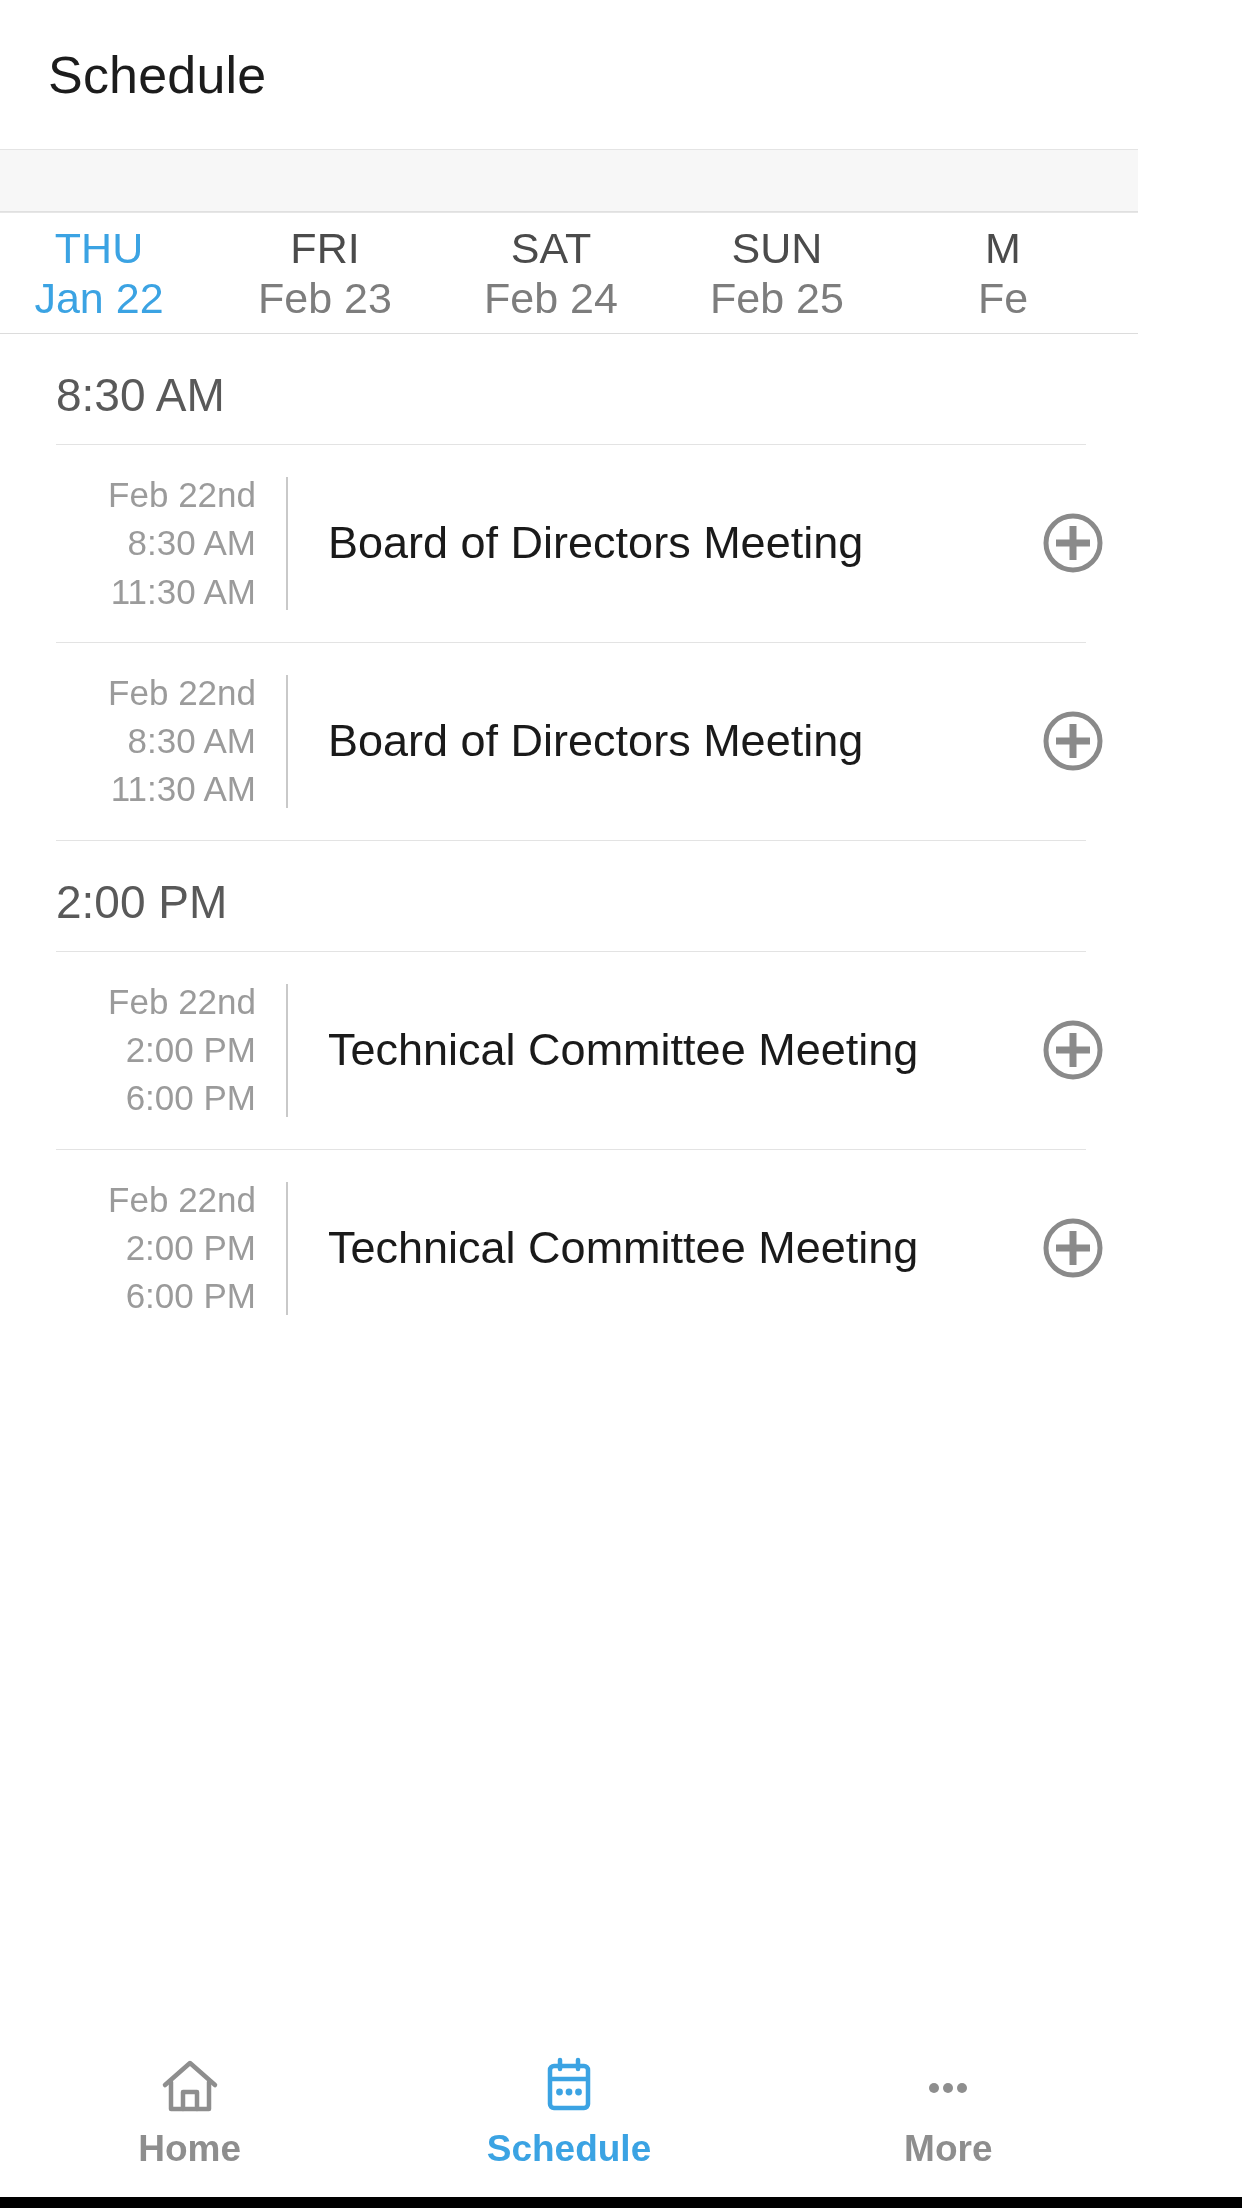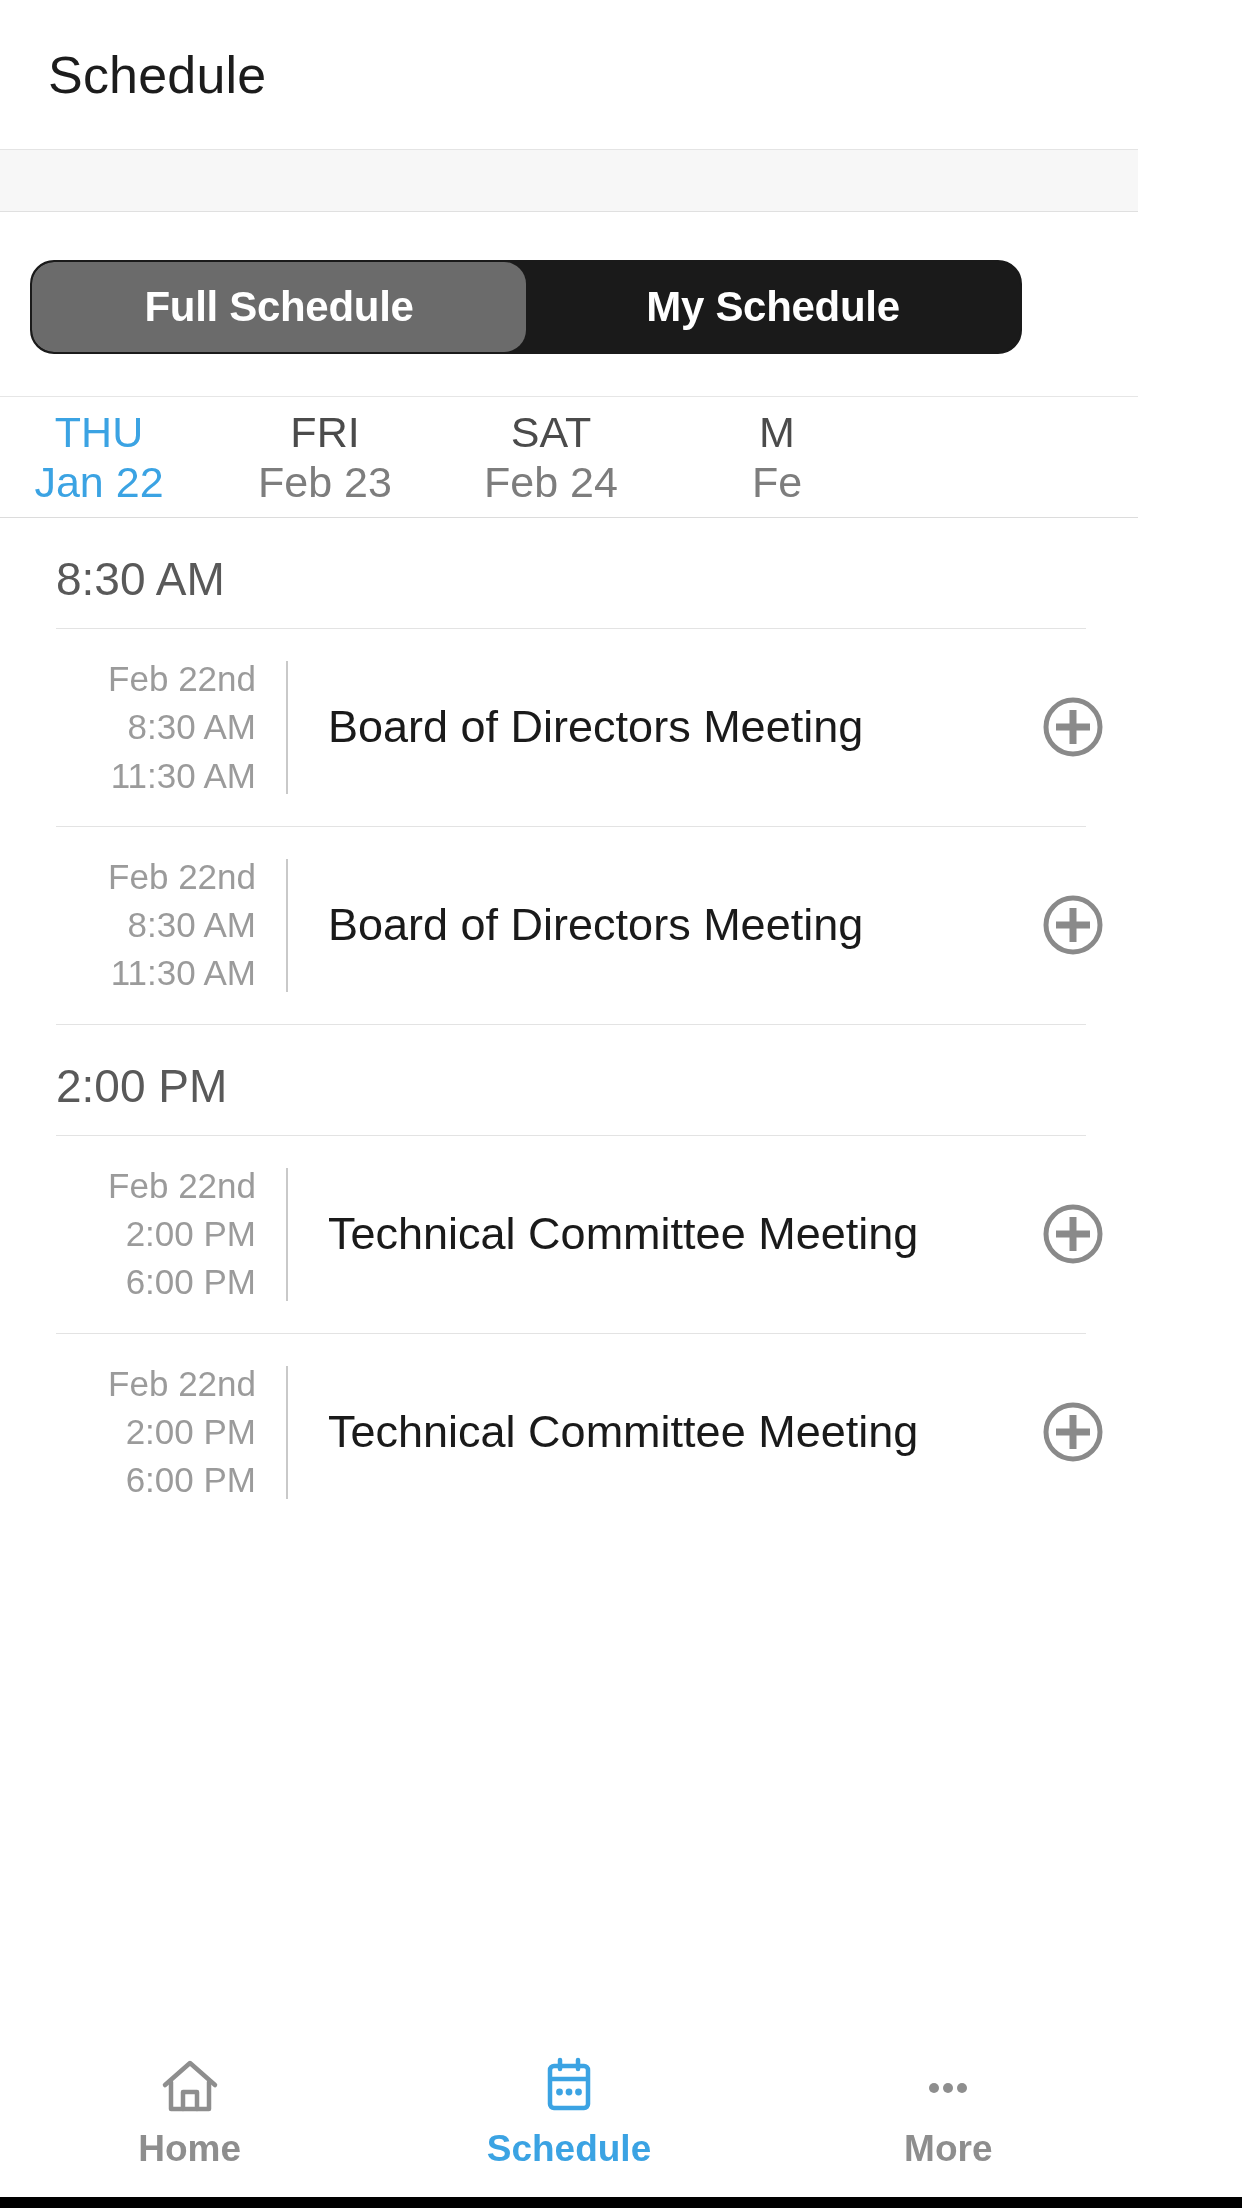--- a/index.html
+++ b/index.html
@@ -235,39 +235,37 @@
 <body>
 
 <div class="app">
 
   <div class="nav-header">
     <div class="nav-title">Schedule</div>
   </div>
 
   <div class="sub-strip"></div>
 
-  <div class="segment-wrap">
-    <div class="segment-control">
-      <div class="segment active">Full Schedule</div>
-      <div class="segment">My Schedule</div>
-    </div>
-  </div>
 
   <div class="date-tabs">
     <div class="date-tab active">
       <span class="dow">THU</span>
       <span class="dnum">Jan 22</span>
     </div>
     <div class="date-tab">
       <span class="dow">FRI</span>
       <span class="dnum">Feb 23</span>
     </div>
     <div class="date-tab">
       <span class="dow">SAT</span>
       <span class="dnum">Feb 24</span>
+    </div>
+    <div class="date-tab">
+      <span class="dow">SUN</span>
+      <span class="dnum">Feb 25</span>
     </div>
     <div class="date-tab">
       <span class="dow">M</span>
       <span class="dnum">Fe</span>
     </div>
   </div>
 
   <div class="schedule-list">
 
     <div class="time-header">8:30 AM</div>

